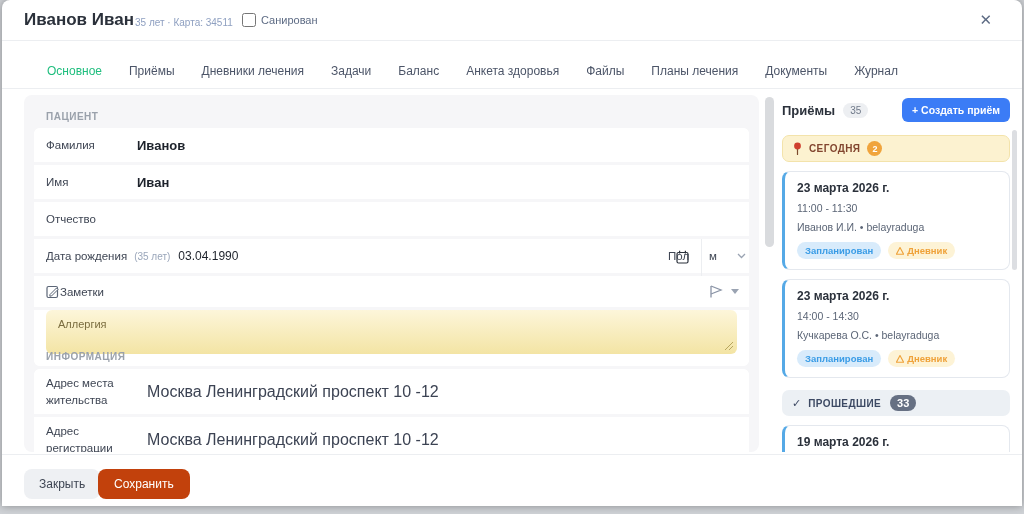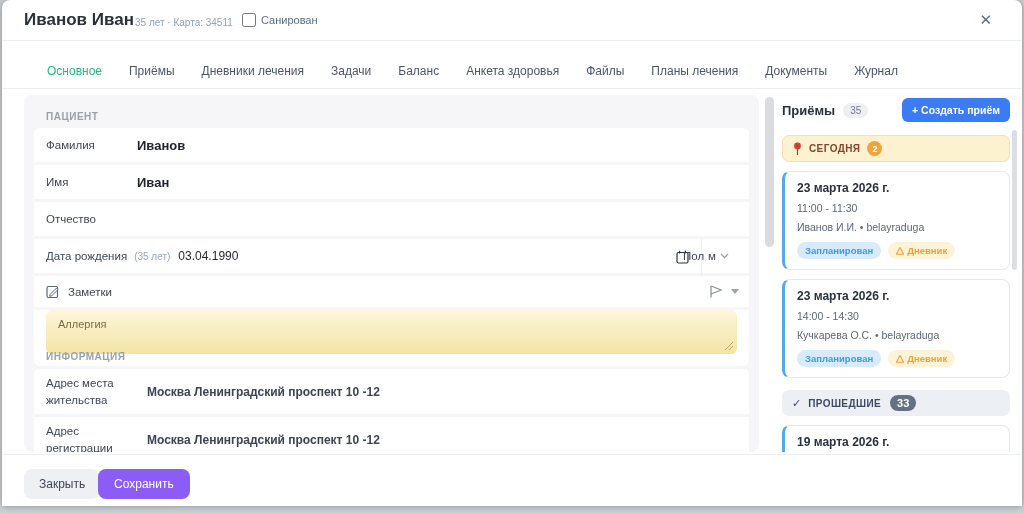--- a/index.html
+++ b/index.html
@@ -35,33 +35,33 @@
   .row:last-child { border-bottom:none; }
   .row .lbl { font-size:11.5px; color:#3f4654; }
   .prow { height:37px; padding-left:12px; }
   .prow .lbl { width:91px; flex:0 0 91px; }
   .prow .val { font-size:13px; font-weight:bold; color:#1d222b; }
   .drow { height:37px; padding-left:12px; }
   .drow .hint { font-size:10px; color:#9aa6ba; margin-left:7px; }
   .drow .dval { font-size:12px; color:#1d222b; margin-left:8px; }
   .cal { position:absolute; right:60px; top:11px; }
   .vdiv { position:absolute; right:47px; top:0; bottom:-3px; width:1px; background:#eceef1; }
-  .gender { position:absolute; right:20px; top:11px; display:flex; align-items:center; gap:4px; }
+  .gender { position:absolute; right:3px; top:11px; display:flex; align-items:center; gap:20px; }
   .gender .lbl { font-size:11.5px; }
   .gender .gval { font-size:11.5px; color:#3f4654; }
-  .notes-row { height:34px; padding-left:12px; gap:8px; }
+  .notes-row { height:34px; padding-left:12px; }
   .notes-right { position:absolute; right:10px; top:9px; display:flex; align-items:center; gap:8px; }
   .notes-area-wrap { padding:0 12px 12px 12px; background:#fff; position:relative; }
   textarea.notes { width:100%; height:44px; border:none; outline:none; resize:none; border-radius:6px;
     background:linear-gradient(180deg,#fdf6da,#f3e4a4); font-family:"Liberation Sans",sans-serif;
     font-size:11px; color:#7a6c3f; padding:8px 12px; display:block; }
   .grip { position:absolute; right:16px; bottom:16px; width:8px; height:8px; pointer-events:none; }
   .irow { min-height:40px; padding:6px 0 6px 12px; }
   .irow .lbl { width:101px; flex:0 0 101px; font-size:11.5px; line-height:1.45; }
-  .irow .ival { font-size:12px; color:#3c4353;font-weight:bold; }
+  .irow .ival { font-size:16px; color:#3c4353; }
 
   
   .mid-scroll { position:absolute; left:763px; top:97px; width:9px; height:150px; background:#d9dbde; border-radius:5px; }
   .side-scroll { position:absolute; left:1010px; top:130px; width:5px; height:140px; background:#dcdee2; border-radius:3px; }
 
   
   .side { position:absolute; left:780px; top:95px; width:228px; height:357px; overflow:hidden; }
   .side-hdr { display:flex; align-items:center; height:30px; }
   .side-title { font-size:13px; font-weight:bold; color:#2b313b; }
   .pill-gray { margin-left:8px; background:#edeff2; color:#707a8a; font-size:10px; border-radius:9px; padding:2px 7px; }
@@ -85,21 +85,21 @@
     display:flex; align-items:center; padding:0 10px; gap:7px; }
   .banner-past .chk { font-size:11px; color:#3c4963; }
   .banner-past .t { font-size:10px; font-weight:bold; color:#3c4963; letter-spacing:.4px; }
   .pill-dark { margin-left:2px; background:#667083; color:#fff; font-size:11px; font-weight:bold;
     border-radius:9px; padding:2px 7px; }
 
   
   .ftr { position:absolute; left:0; right:0; bottom:0; height:52px; border-top:1px solid #eceef1; background:#fff; }
   .btn-close { position:absolute; left:22px; top:14px; background:#eef0f3; color:#3f4654; font-size:12px;
     border:none; border-radius:8px; padding:8px 15px; cursor:pointer; font-family:"Liberation Sans",sans-serif; }
-  .btn-save { position:absolute; left:96px; top:14px; background:#8b5cf6; color:#fff; font-size:12px;
+  .btn-save { position:absolute; left:96px; top:14px; background:#c2410c; color:#fff; font-size:12px;
     border:none; border-radius:8px; padding:8px 16px; cursor:pointer; font-family:"Liberation Sans",sans-serif; }
   svg { display:block; }
 </style>
 </head>
 <body>
 
 <div class="modal">
 
   <div class="hdr">
     <div class="hdr-title">Иванов Иван</div>

